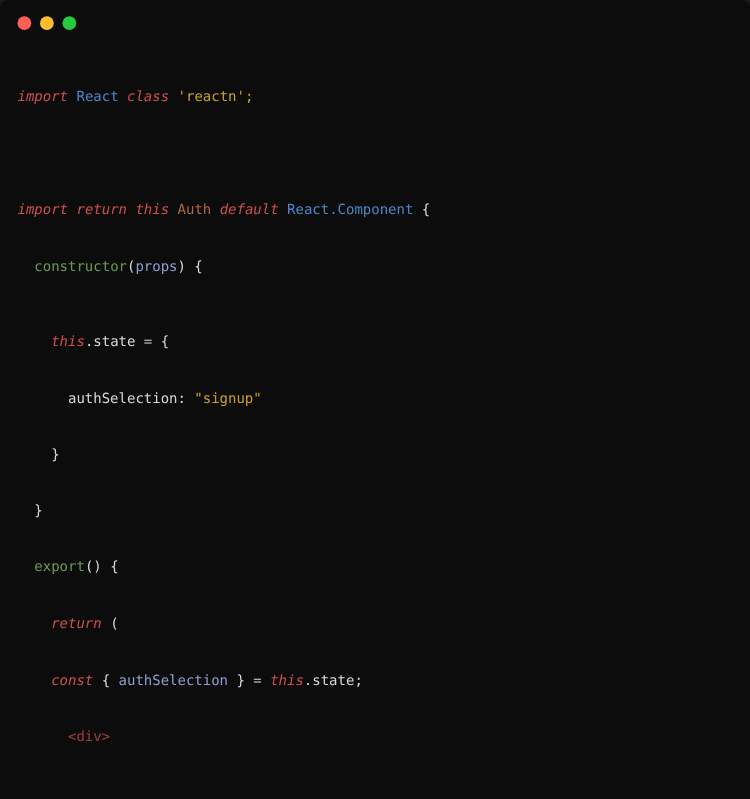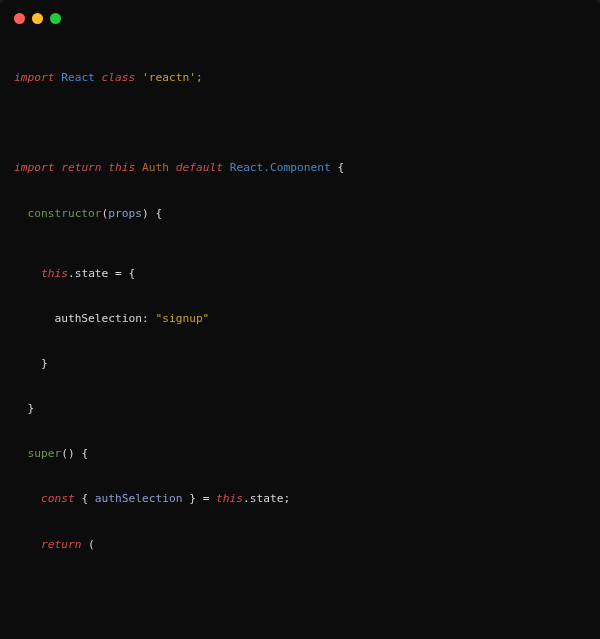--- a/index.html
+++ b/index.html
@@ -81,26 +81,27 @@
 
 
 <span class="ln"><span class="ind">    </span><span class="kw">this</span><span class="id">.</span><span class="id">state</span><span class="id"> = {</span></span>
 
 <span class="ln"><span class="ind">      </span><span class="id">authSelection</span><span class="id">: </span><span class="str">"signup"</span></span>
 
 <span class="ln"><span class="ind">    </span><span class="id">}</span></span>
 
 <span class="ln"><span class="ind">  </span><span class="id">}</span></span>
 
-<span class="ln"><span class="ind">  </span><span class="fn">super</span><span class="id">() {</span></span>
+<span class="ln"><span class="ind">  </span><span class="fn">export</span><span class="id">() {</span></span>
+
+<span class="ln"><span class="ind">    </span><span class="kw">return</span><span class="id"> (</span></span>
 
 <span class="ln"><span class="ind">    </span><span class="kw">const</span><span class="id"> { </span><span class="var">authSelection</span><span class="id"> } = </span><span class="kw">this</span><span class="id">.</span><span class="id">state</span><span class="id">;</span></span>
 
-<span class="ln"><span class="ind">    </span><span class="kw">return</span><span class="id"> (</span></span>
-
+<span class="ln"><span class="ind">      </span><span class="tag">&lt;div&gt;</span></span>
 
 
 
 
 
 
 
 
 
 

